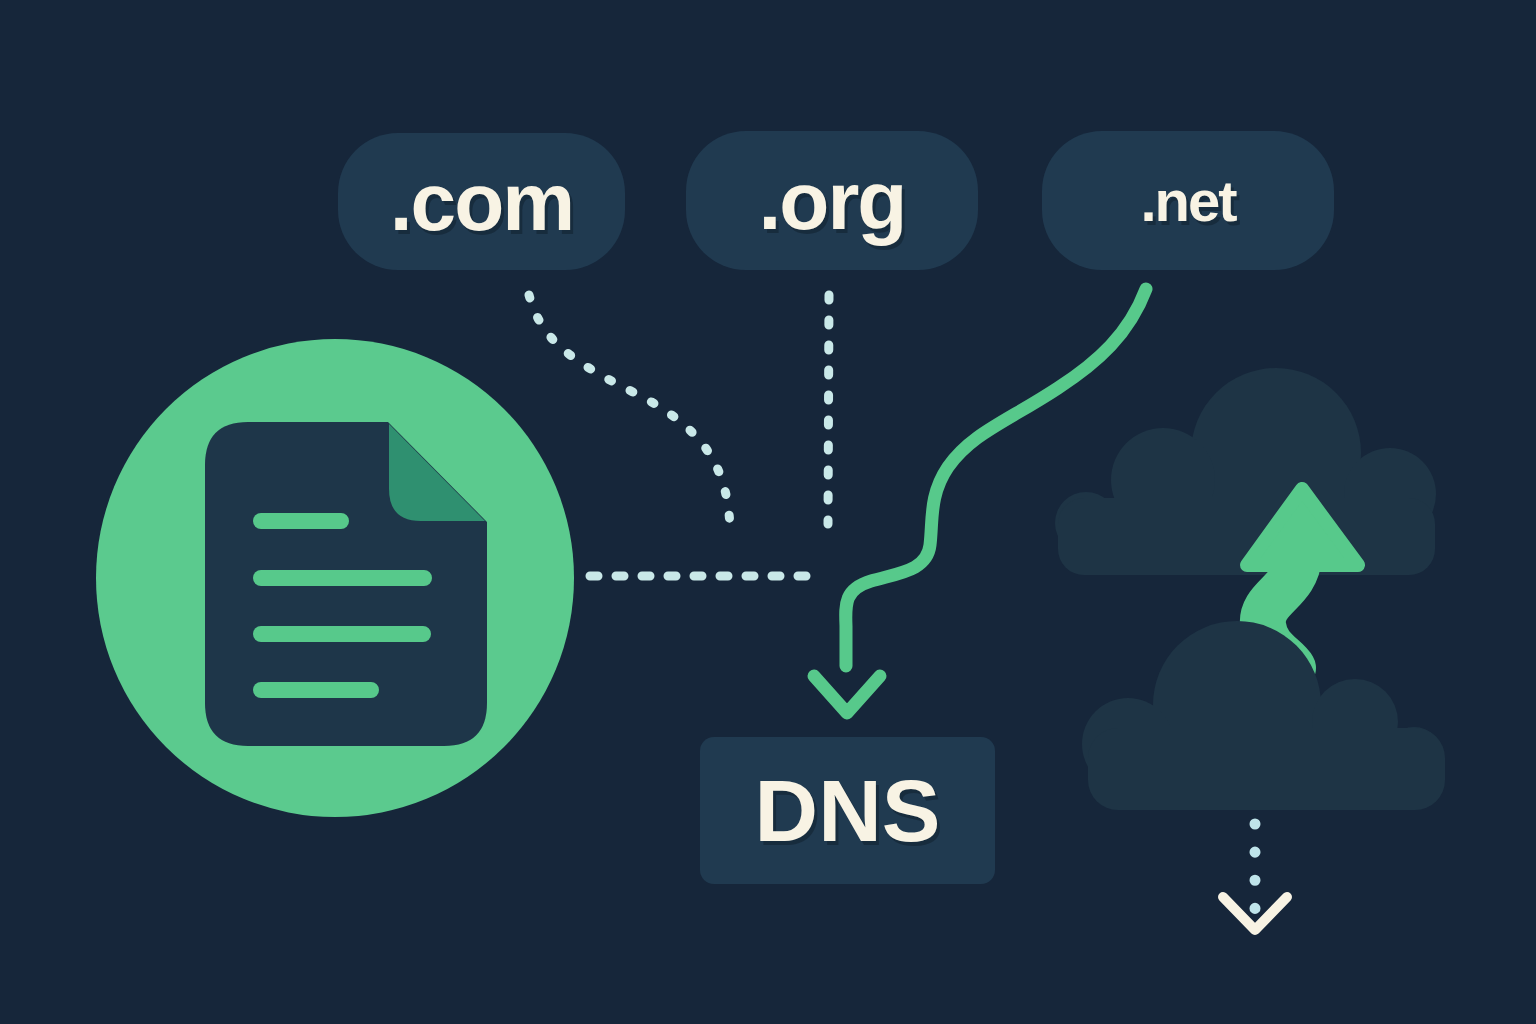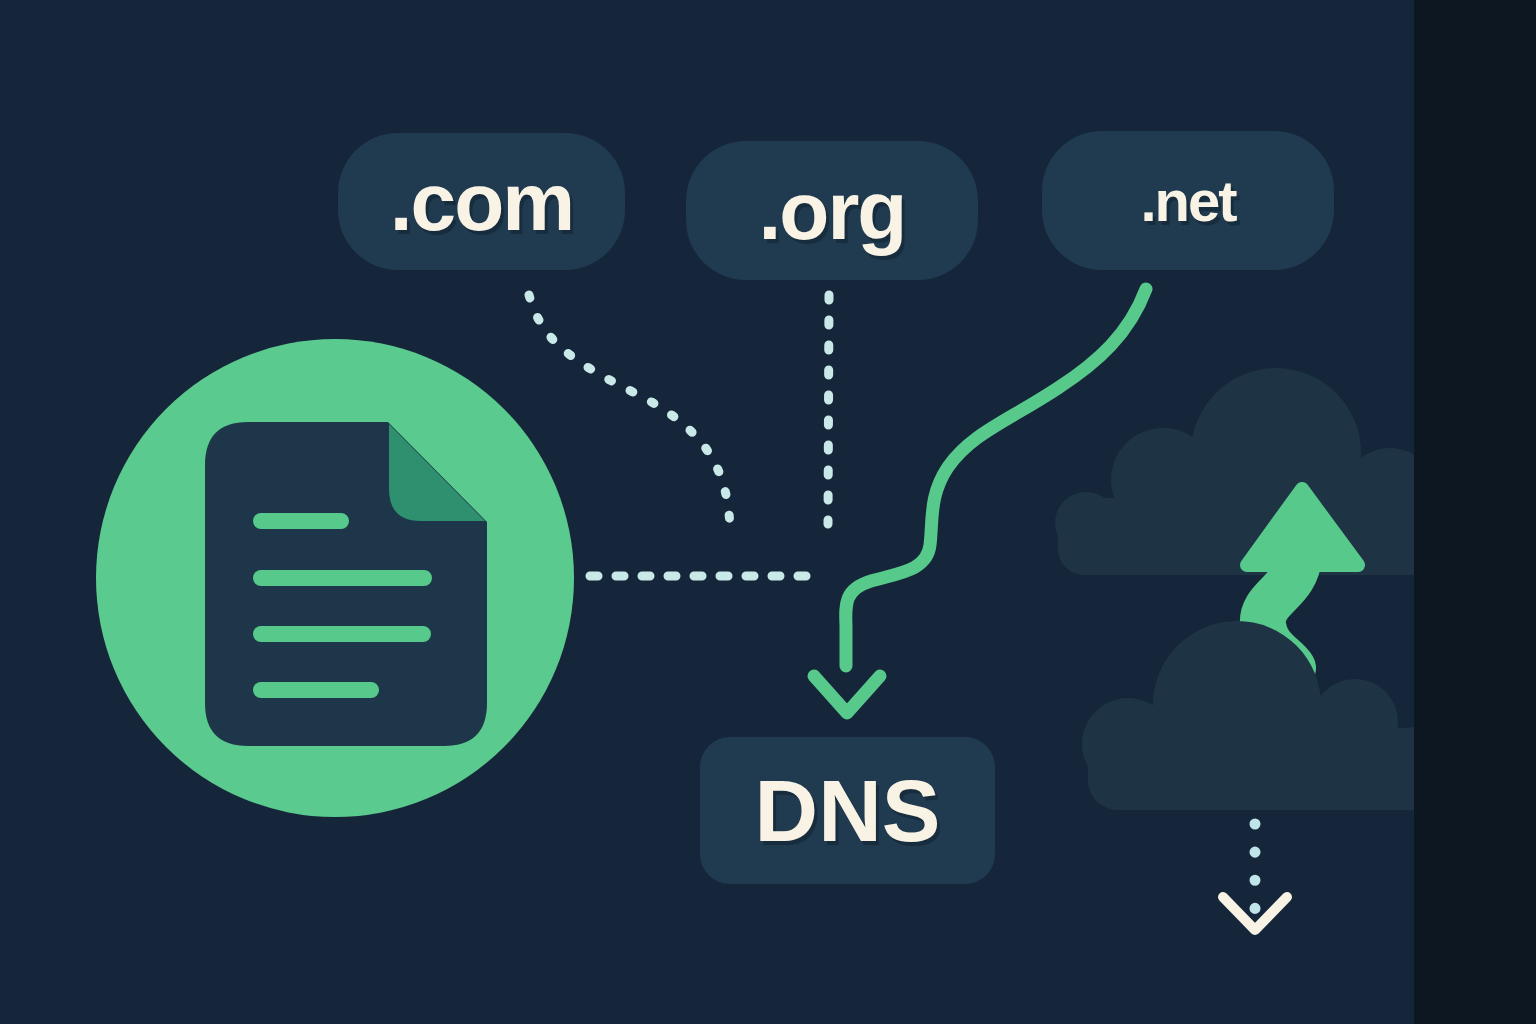--- a/index.html
+++ b/index.html
@@ -1,40 +1,40 @@
 <!DOCTYPE html>
 <html><head>
 <meta charset="utf-8">
 <style>
   html,body{margin:0;padding:0;background:#0d1722;}
   .canvas{
     position:relative;
-    width:1414px;height:1024px;
+    width:1536px;height:1024px;
     background:#16263A;
     overflow:hidden;
     font-family:"Liberation Sans", sans-serif;
   }
   .art{position:absolute;left:0;top:0;width:1536px;height:1024px;}
   .pill{
     position:absolute;
     background:#203A50;
     border-radius:60px;
     display:flex;align-items:center;justify-content:center;
     color:#F8F3E4;
     font-weight:700;
     letter-spacing:-2px;
     text-shadow:3px 4px 0 rgba(10,20,32,0.38);
     user-select:none;
   }
   .pill-com{left:338px;top:133px;width:287px;height:137px;font-size:82px;}
-  .pill-org{left:686px;top:141px;width:292px;height:139px;font-size:82px;}
+  .pill-org{left:686px;top:131px;width:292px;height:139px;font-size:82px;}
   .pill-net{left:1042px;top:131px;width:292px;height:139px;font-size:58px;}
   .dns-box{
     left:700px;top:737px;width:295px;height:147px;
-    border-radius:30px;font-size:88px;letter-spacing:0px;
+    border-radius:14px;font-size:88px;letter-spacing:0px;
   }
 </style>
 </head>
 <body>
 
 <div class="canvas">
 
   <svg class="art" viewBox="0 0 1536 1024" aria-hidden="true">
 
     <g>

